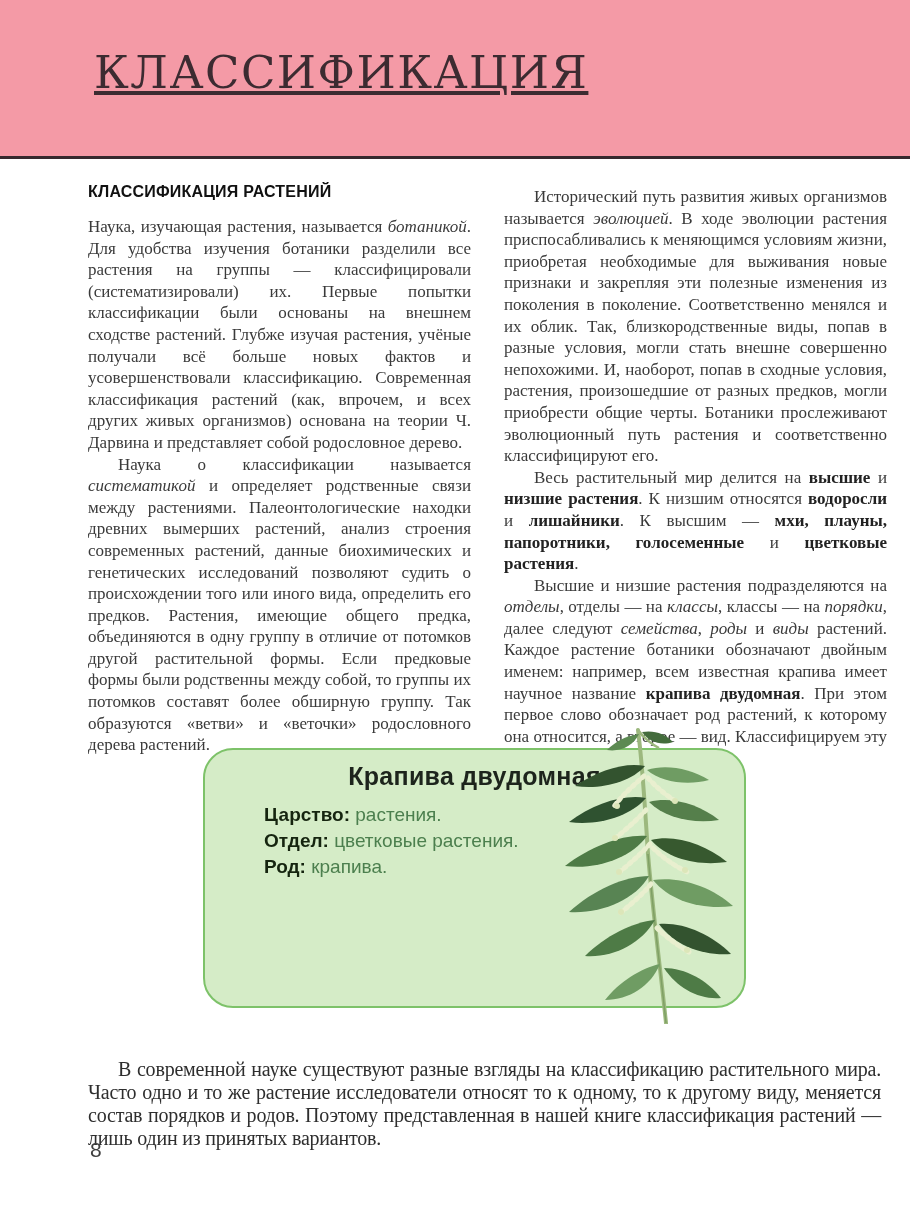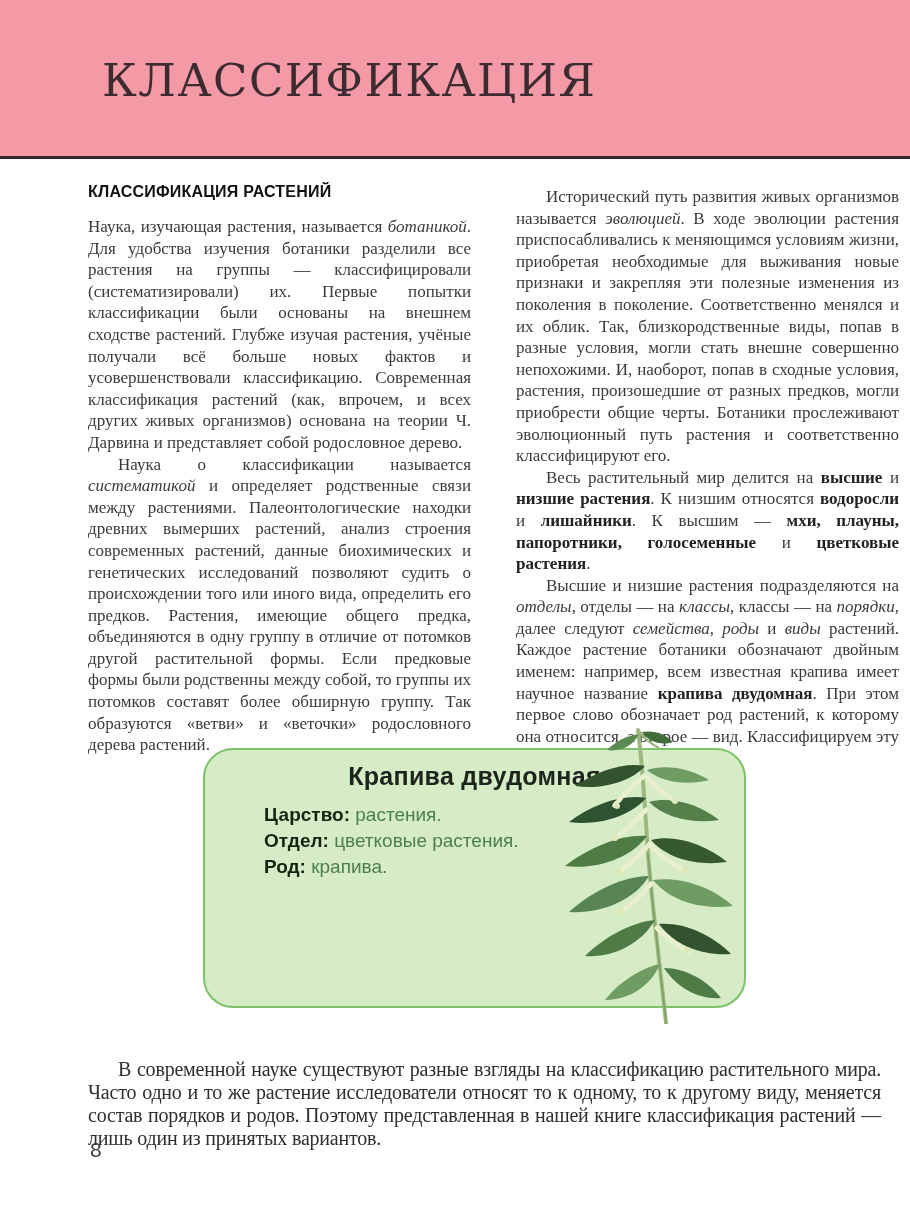--- a/index.html
+++ b/index.html
@@ -5,28 +5,28 @@
   html,body{margin:0;padding:0;background:#e8e8e8;}
   .page{
     position:relative;width:910px;height:1229px;margin:0 auto;
     background:#ffffff;overflow:hidden;
     font-family:"Liberation Serif", serif;
   }
   
   .chapter-band{position:absolute;left:0;top:0;width:910px;height:156px;background:#f49aa6;}
   .chapter-rule{position:absolute;left:0;top:156px;width:910px;height:3px;background:#36292e;}
   .chapter-title{
-    position:absolute;left:94px;top:46px;margin:8px;
+    position:absolute;left:94px;top:46px;margin:0;
     font-family:"DejaVu Serif", serif;font-weight:500;font-size:45px;
-    color:#3c2b31;letter-spacing:1.5px;
+    color:#3c2b31;letter-spacing:1.5px;text-decoration:underline;
   }
   
   .col{position:absolute;top:183px;width:383px;color:#3a3a3a;}
   .col-left{left:88px;}
-  .col-right{left:516px;top:186px;}
+  .col-right{left:504px;top:186px;}
   .section-heading{
     margin:0 0 15px 0;
     font-family:"Liberation Sans", sans-serif;font-weight:bold;font-size:16px;
     color:#111111;letter-spacing:0.2px;
   }
   .body-p{
     margin:0;font-size:17px;line-height:21.6px;text-align:justify;
     color:#3a3a3a;
   }
   .body-p.indent{text-indent:30px;}

